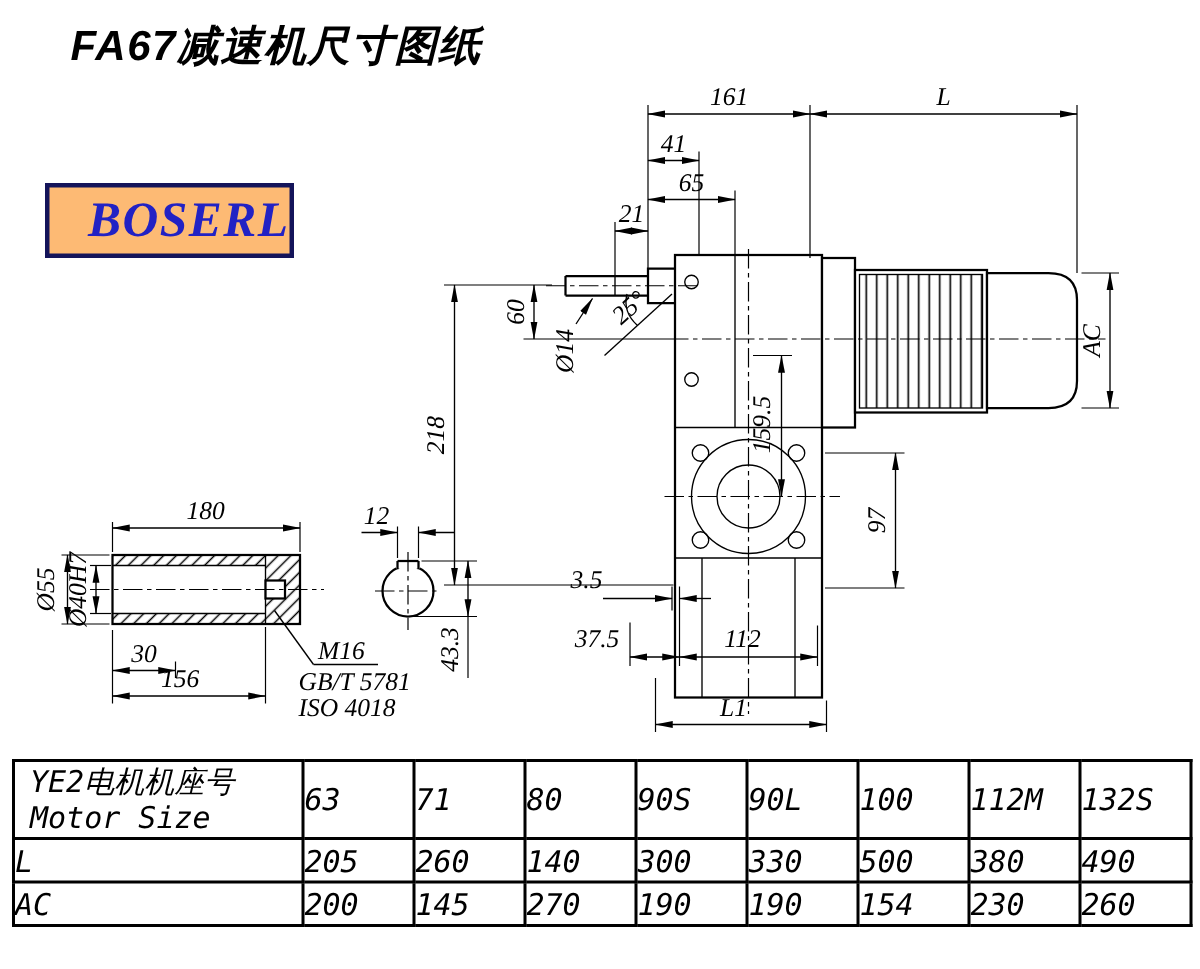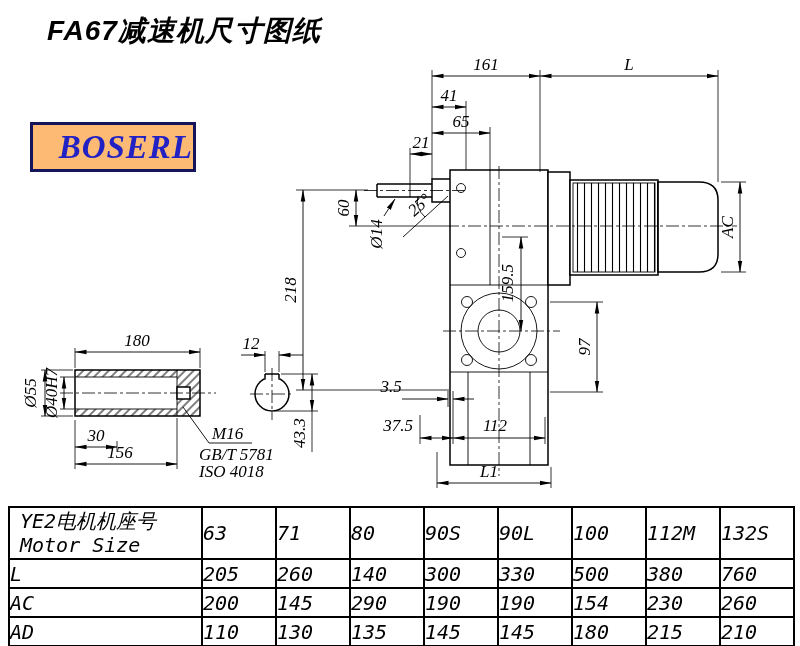--- a/index.html
+++ b/index.html
@@ -257,40 +257,29 @@
         </tr>
         <tr class="h2">
           <td>L</td>
           <td>205</td>
           <td>260</td>
           <td>140</td>
           <td>300</td>
           <td>330</td>
           <td>500</td>
           <td>380</td>
-          <td>760</td>
+          <td>490</td>
         </tr>
         <tr class="h2">
           <td>AC</td>
           <td>200</td>
           <td>145</td>
-          <td>290</td>
+          <td>270</td>
           <td>190</td>
           <td>190</td>
           <td>154</td>
           <td>230</td>
           <td>260</td>
         </tr>
-        <tr class="h2">
-          <td>AD</td>
-          <td>110</td>
-          <td>130</td>
-          <td>135</td>
-          <td>145</td>
-          <td>145</td>
-          <td>180</td>
-          <td>215</td>
-          <td>210</td>
-        </tr>
       </tbody>
     </table>
   </div>
 </div>
 
 </body></html>

